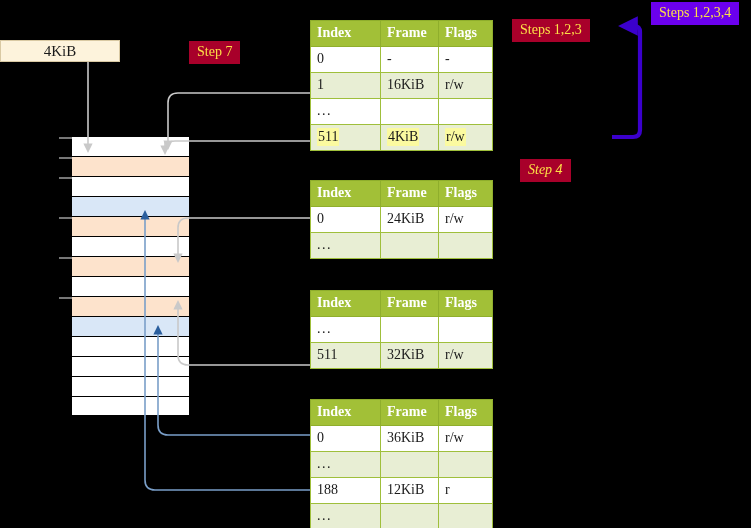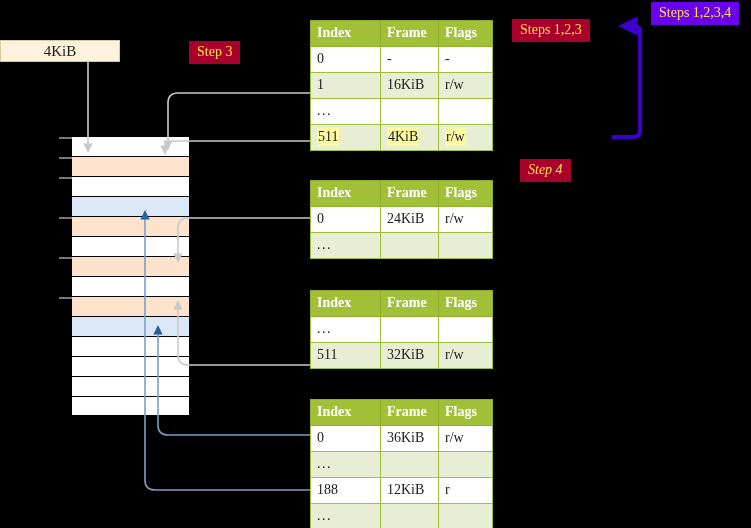--- a/index.html
+++ b/index.html
@@ -131,21 +131,21 @@
 </head>
 <body>
 
 <div class="stage">
 
   <div class="sizebox" style="left:0px; top:40px; width:120px; height:22px;">
     <span>4KiB</span>
   </div>
 
   <div class="badge crimson" style="left:189px; top:41px;">
-    <span>Step 3</span>
+    <span>Step 7</span>
   </div>
 
   <div class="badge crimson" style="left:512px; top:19px;">
     <span>Steps 1,2,3</span>
   </div>
 
   <div class="badge violet" style="left:651px; top:2px;">
     <span>Steps 1,2,3,4</span>
   </div>
 

